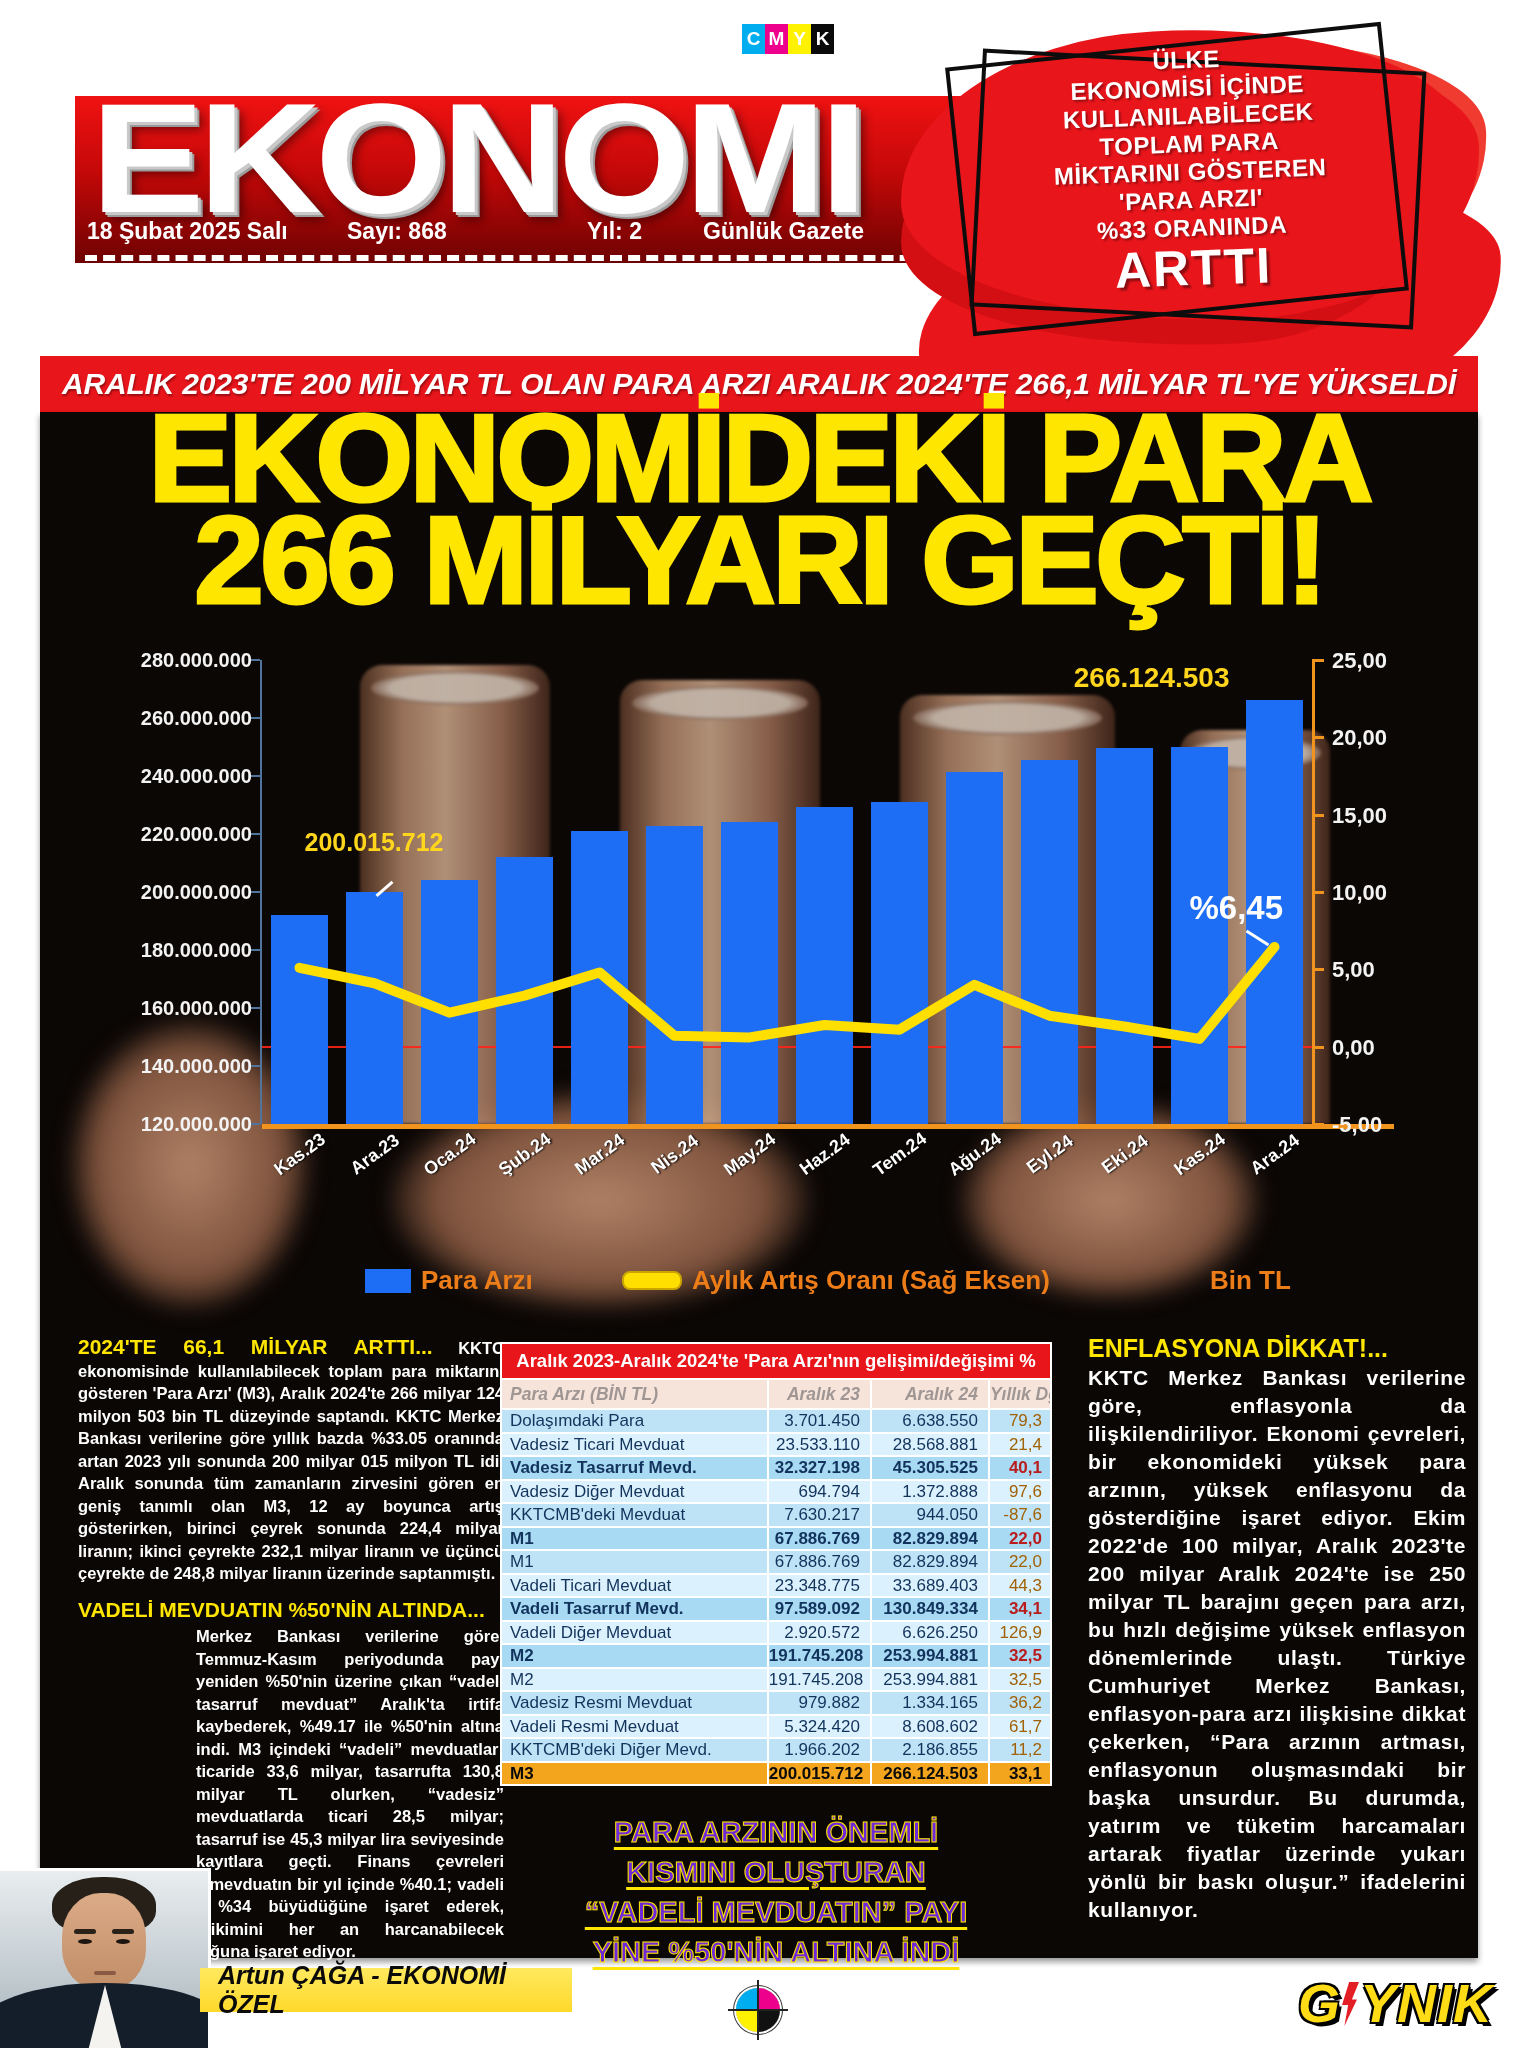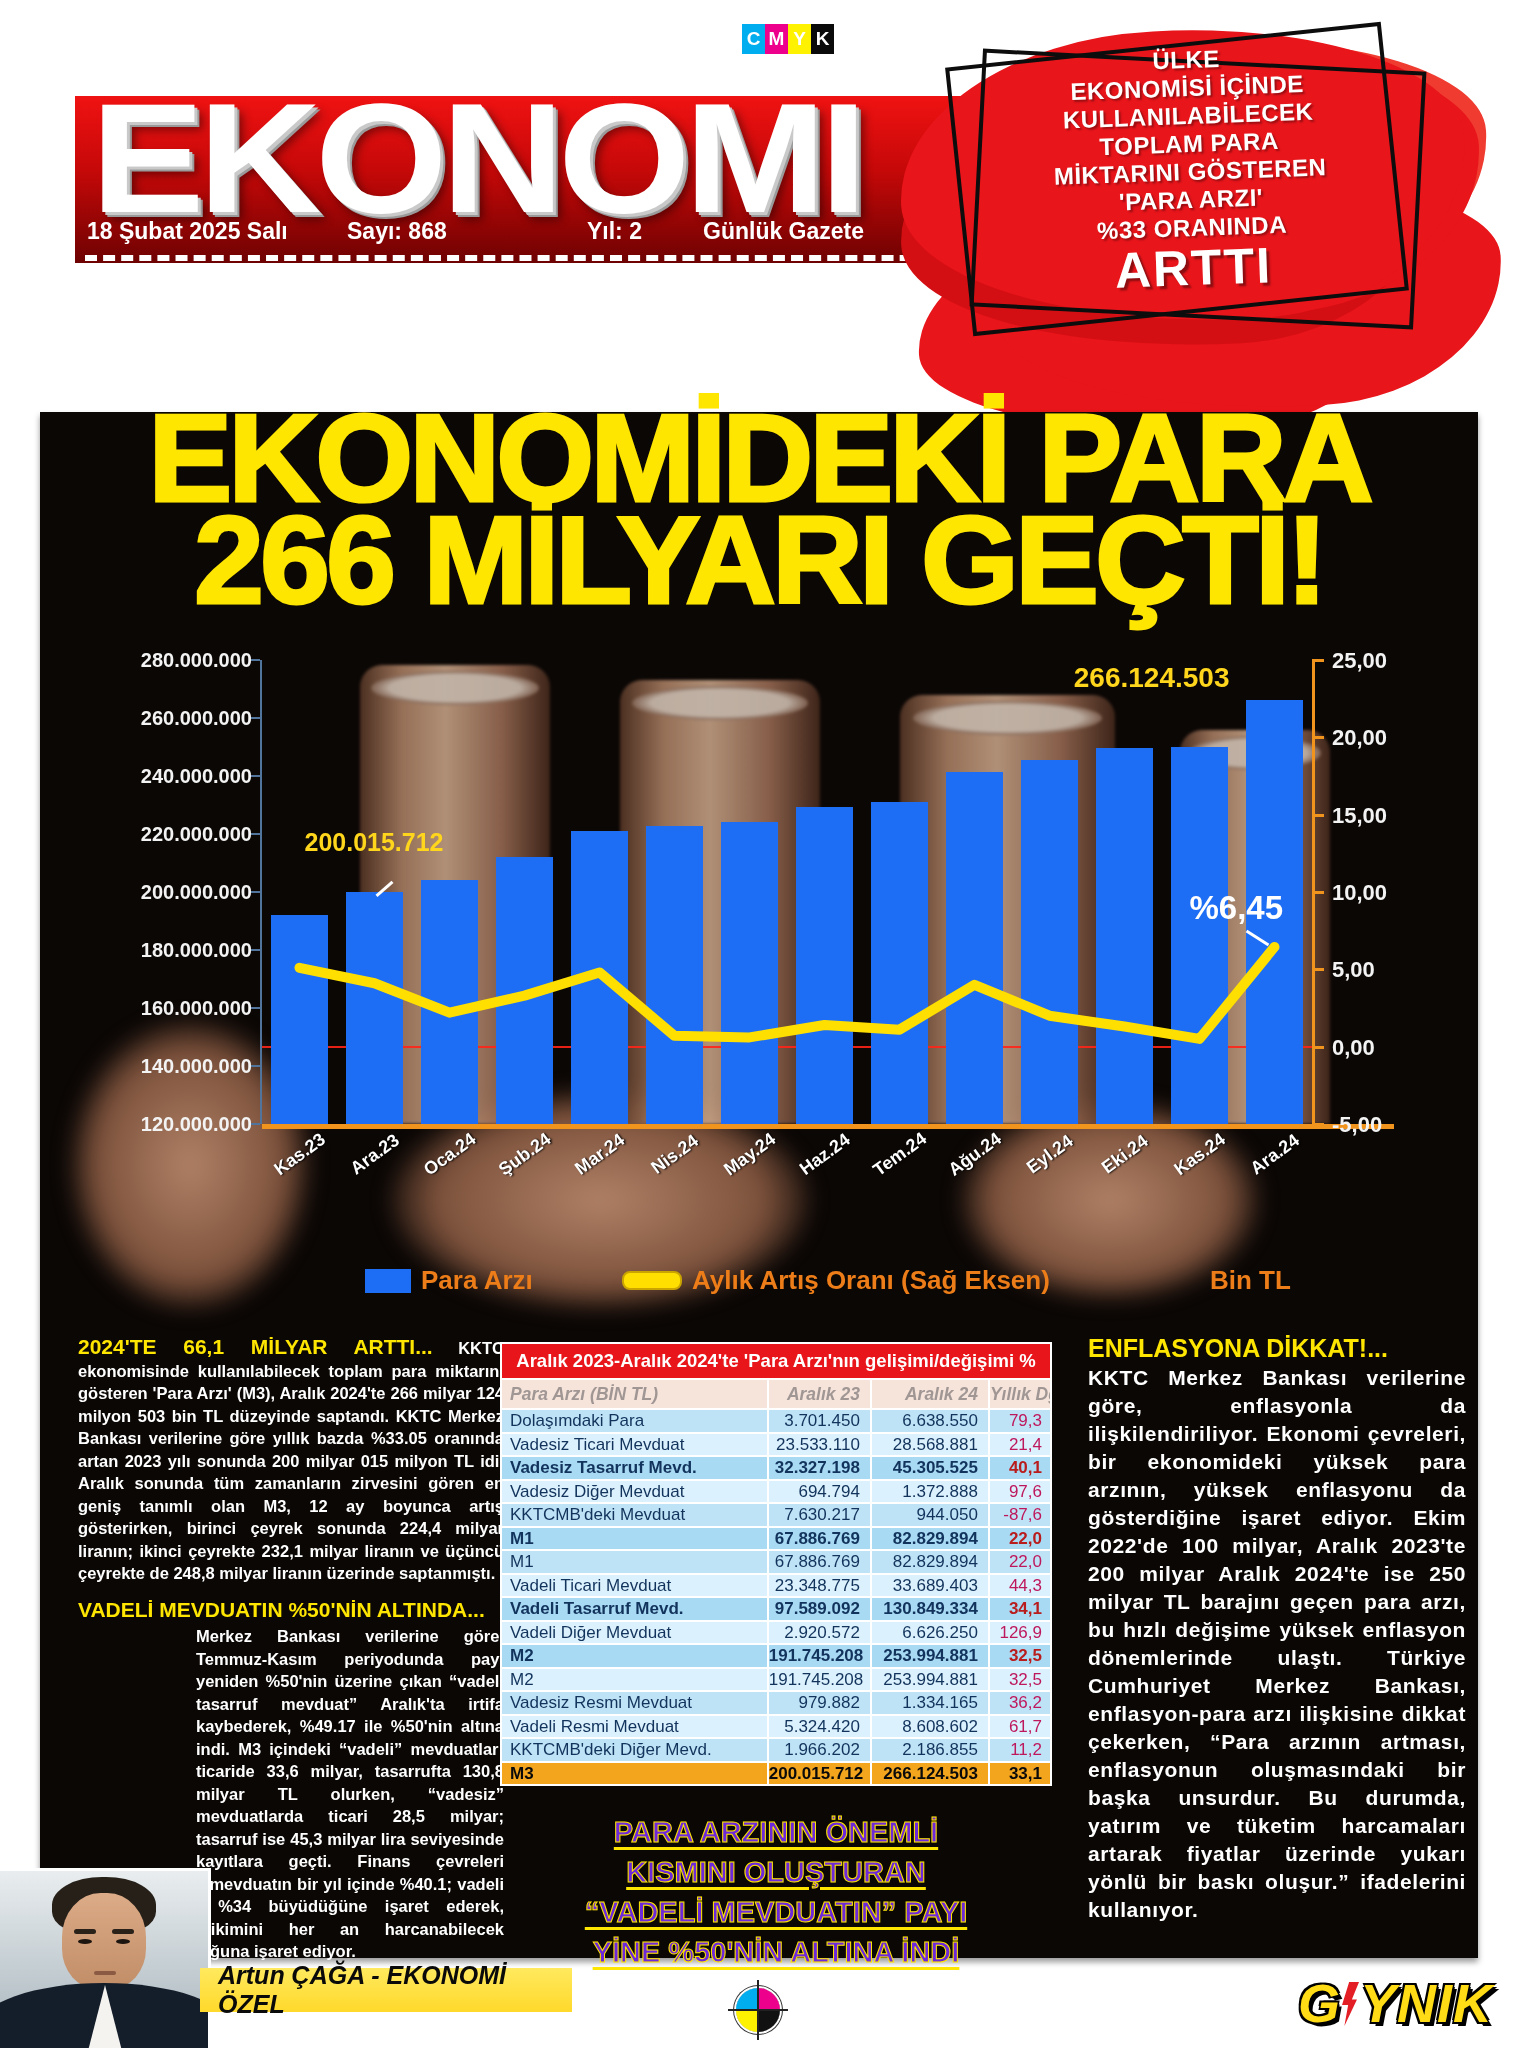--- a/index.html
+++ b/index.html
@@ -108,21 +108,21 @@
   .tcell{box-sizing:border-box;white-space:nowrap;overflow:hidden;font-size:17px;line-height:21.5px;height:21.5px;
          color:#12335c;}
   .mt-head .tcell{height:28px;}
   .c0{width:284px;text-align:left;padding-left:8px;}
   .c1{width:108px;text-align:right;padding-right:10px;}
   .c2{width:124px;text-align:right;padding-right:10px;}
   .c3{width:64px;text-align:right;padding-right:8px;}
   .trow:nth-child(odd) .tcell{background:#bfe3f6;}
   .trow:nth-child(even) .tcell{background:#dbf1fd;}
   .trow.bold .tcell{background:#a8daf3;font-weight:700;}
-  .trow .tcell.c3{color:#be185d;}
+  .trow .tcell.c3{color:#a16207;}
   .trow.bold .tcell.c3{color:#b91c1c;}
   .trow.hl .tcell{background:#f3a51d;color:#0a0a0a;font-weight:700;}
   .trow.hl .tcell.c3{color:#0a0a0a;}
 
   
   .promo{position:absolute;left:500px;top:1812px;width:552px;text-align:center;z-index:6;}
   .promo-line{color:#6d28d9;font-size:29px;line-height:40px;font-weight:700;-webkit-text-stroke:1px #ffe600;
       text-decoration:underline;text-decoration-thickness:3px;text-underline-offset:5px;white-space:nowrap;text-align:center;}
 
   
@@ -185,20 +185,21 @@
           <div class="badge-line">KULLANILABİLECEK</div>
           <div class="badge-line">TOPLAM PARA</div>
           <div class="badge-line">MİKTARINI GÖSTEREN</div>
           <div class="badge-line">'PARA ARZI'</div>
           <div class="badge-line">%33 ORANINDA</div>
         </div>
       <div class="badge-emph">ARTTI</div>
     </div>
   </div>
 
+  <div class="banner">ARALIK 2023'TE 200 MİLYAR TL OLAN PARA ARZI ARALIK 2024'TE 266,1 MİLYAR TL'YE YÜKSELDİ</div>
 
   <div class="main-black"></div>
 
   <div class="headline">
     <span class="hl1">EKONOMİDEKİ PARA</span>
     <span class="hl2">266 MİLYARI GEÇTİ!</span>
   </div>
 
   <div class="chart">
     <div class="roll" style="left:300px;top:45px;width:190px;height:459px"></div>

